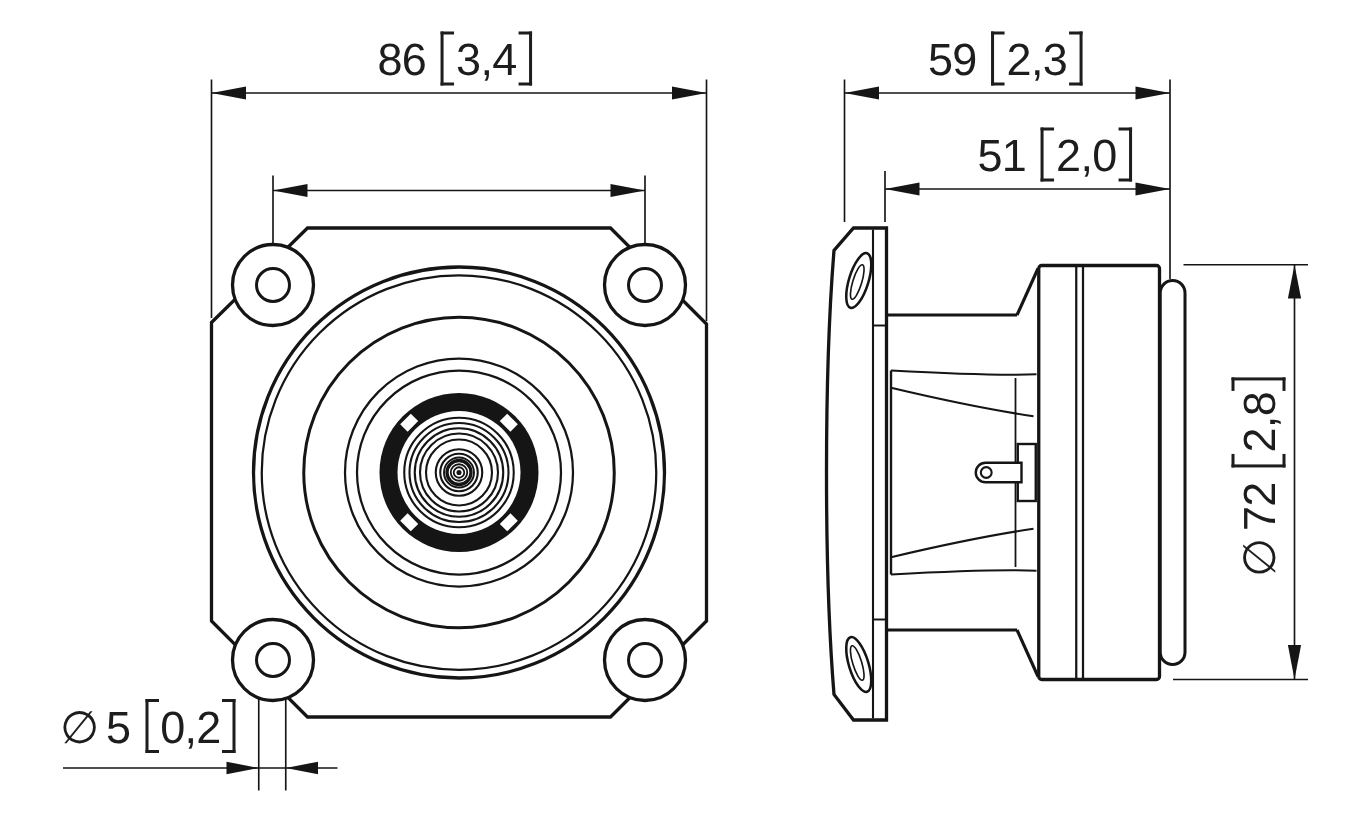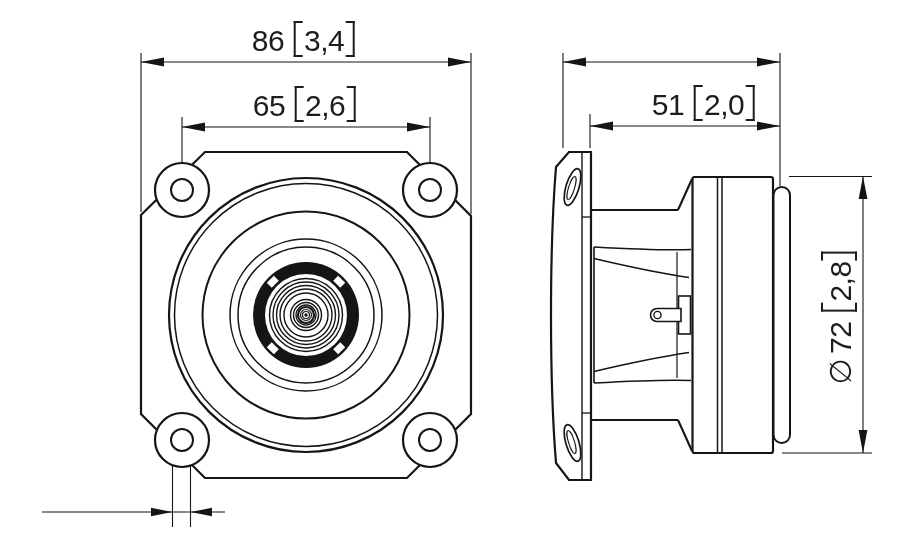--- a/index.html
+++ b/index.html
@@ -173,27 +173,30 @@
         <path d="M681,308.5 H657 A6.5,6.5 0 0 0 657,321.5 H681 Z" fill="#ffffff" stroke-width="1.6"></path>
         <circle cx="657.5" cy="315" r="3.6" fill="#ffffff" stroke-width="1.4"></circle>
       </g>
     </g>
   </svg>
 
   <div class="dim-label ctr" style="left:303px;top:26px">
     <span class="mm">86</span><span class="imp">3,4</span>
   </div>
 
-  <div class="dim-label ctr" style="left:304px;top:91px">
-    <span class="mm">65</span><span class="imp">2,6</span>
-  </div>
-
+
+  <div class="dim-label ctr" style="left:670px;top:26px">
+    <span class="mm">59</span><span class="imp">2,3</span>
+  </div>
 
   <div class="dim-label ctr" style="left:703px;top:90px">
     <span class="mm">51</span><span class="imp">2,0</span>
   </div>
 
+  <div class="dim-label" style="left:40px;top:471px">
+    <span class="dia">∅</span><span class="mm">5</span><span class="imp">0,2</span>
+  </div>
 
   <div class="dim-label rot" style="left:841px;top:318px">
     <span class="dia">∅</span><span class="mm">72</span><span class="imp">2,8</span>
   </div>
 
 </div>
 
 </body></html>

